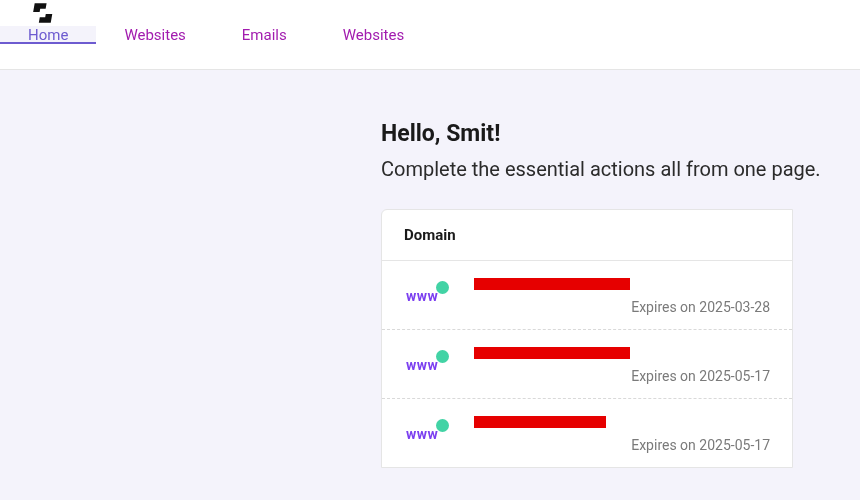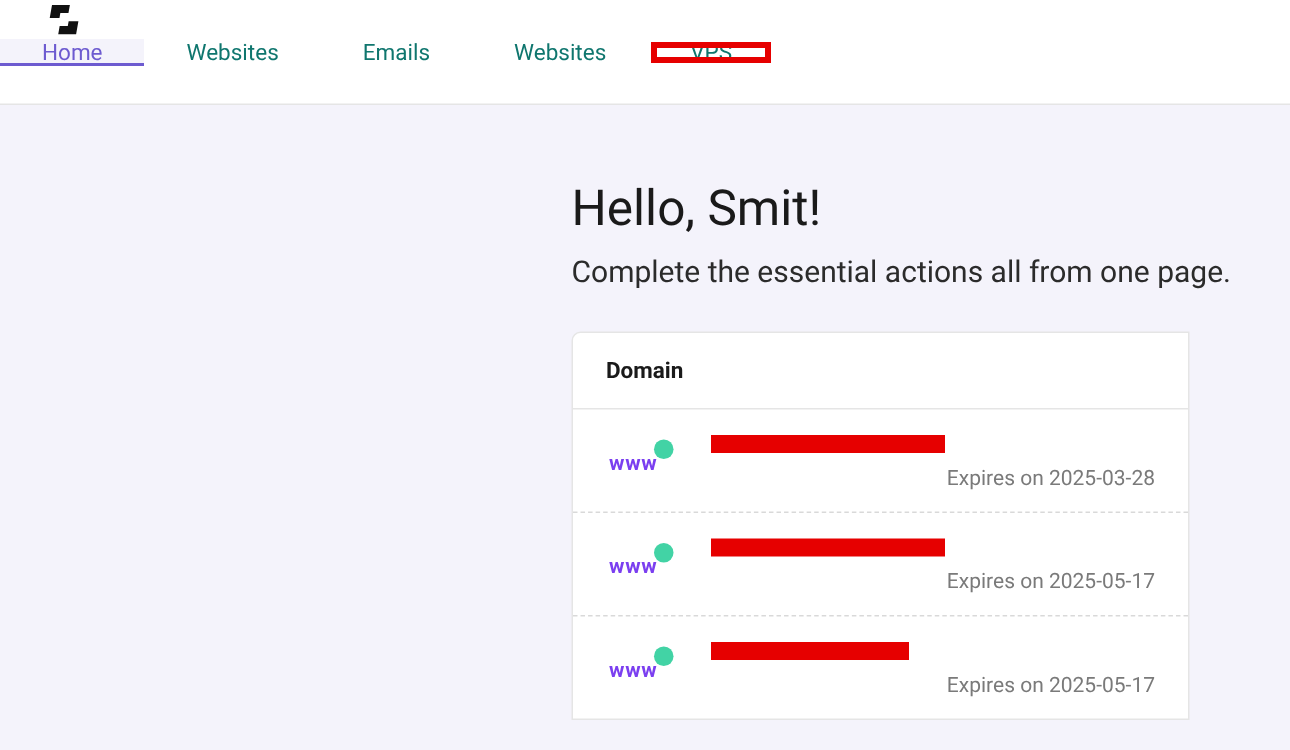--- a/index.html
+++ b/index.html
@@ -31,21 +31,21 @@
     }
     .nav {
       display: flex;
       align-items: stretch;
     }
     .nav-item {
       padding: 0 28px;
       display: flex;
       align-items: center;
       font-size: 15px;
-      color: #0f766e;
+      color: #a21caf;
       cursor: pointer;
       position: relative;
     }
     .nav-item.active {
       background: #f4f3fb;
       color: #6d5bd0;
     }
     .nav-item.active::after {
       content: "";
       position: absolute;
@@ -59,22 +59,22 @@
       outline: 4px solid #e60000;
       outline-offset: -6px;
     }
     .content {
       padding: 50px 0 0 0;
     }
     .greeting-area {
       margin-left: 381px;
     }
     .greeting {
-      font-size: 33px;
-      font-weight: 400;
+      font-size: 23px;
+      font-weight: 700;
       color: #1a1a1a;
       margin-bottom: 10px;
     }
     .subtitle {
       font-size: 20px;
       color: #2b2b2b;
       margin-bottom: 28px;
     }
     .card {
       background: #fff;
@@ -144,21 +144,20 @@
   <div class="logo-box">
     <svg class="logo-svg" viewBox="0 0 24 24">
       <path d="M3 3 L14 3 L14 8 L9 8 L9 11 L3 11 Z M10 13 L21 13 L21 21 L10 21 L10 16 L15 16 L15 13 Z" fill="#111" transform="skewX(-10)"></path>
     </svg>
   </div>
   <div class="nav">
     <div class="nav-item active">Home</div>
     <div class="nav-item">Websites</div>
     <div class="nav-item">Emails</div>
     <div class="nav-item">Websites</div>
-    <div class="nav-item highlight-box">VPS</div>
   </div>
 </div>
 
 <div class="content">
   <div class="greeting-area">
     <div class="greeting">Hello, Smit!</div>
     <div class="subtitle">Complete the essential actions all from one page.</div>
   </div>
 
   <div class="card">

